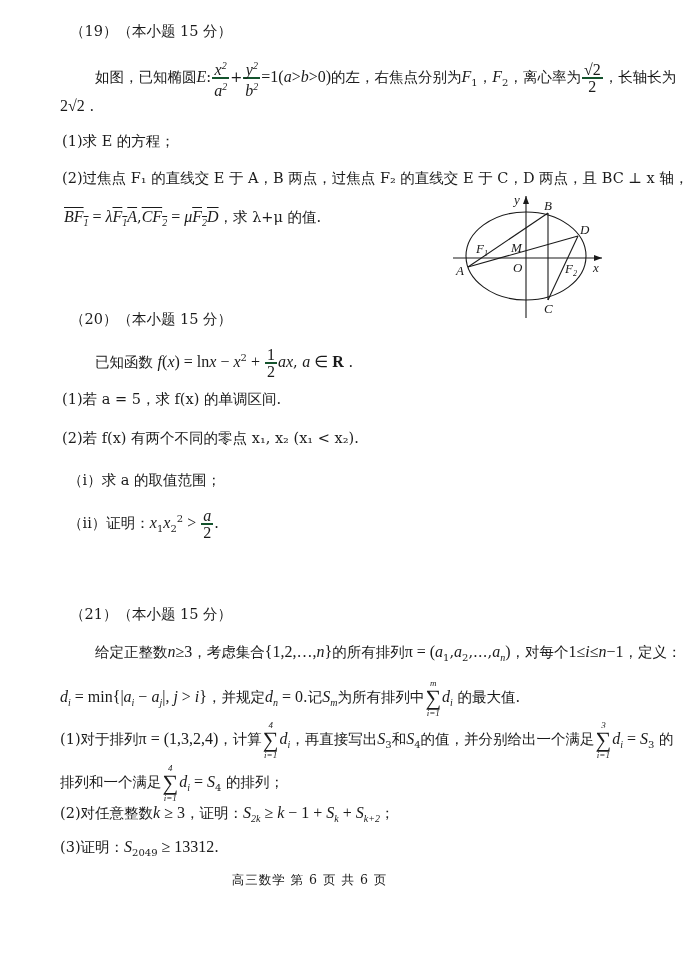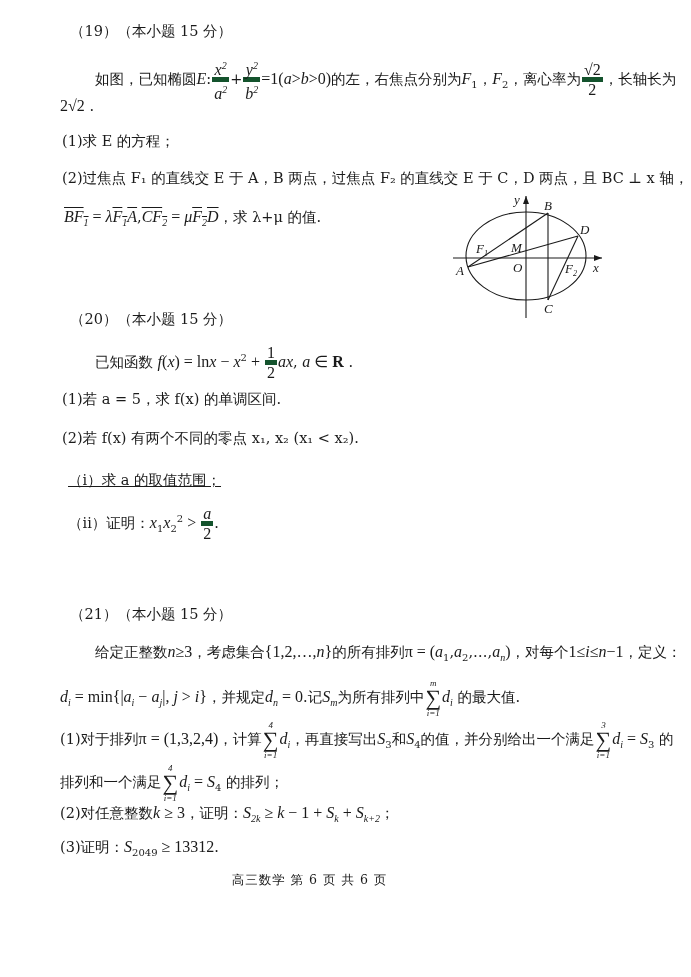--- a/index.html
+++ b/index.html
@@ -4,21 +4,21 @@
 <style>
   html, body { margin: 0; padding: 0; }
   body {
     width: 691px; height: 977px; background: #ffffff; position: relative; overflow: hidden;
     font-family: "DejaVu Serif", "Liberation Serif", serif; color: #1a1a1a;
   }
   .line { position: absolute; white-space: nowrap; font-size: 14.5px; line-height: 20px; }
   .m { font-family: "Liberation Serif", serif; font-style: italic; font-size: 16px; }
   .r { font-family: "Liberation Serif", serif; font-style: normal; font-size: 16px; }
   .frac { display: inline-block; vertical-align: middle; text-align: center; font-family: "Liberation Serif", serif; font-size: 14px; line-height: 15px; margin: 0 1px; }
-  .frac .num { display: block; border-bottom: 5px solid #14532d; padding: 0 2px; }
+  .frac .num { display: block; border-bottom: 2px solid #14532d; padding: 0 2px; }
   .frac .den { display: block; padding: 0 2px; }
   .sum { display: inline-block; vertical-align: middle; text-align: center; font-family: "Liberation Serif", serif; line-height: 10px; margin: 0 1px; }
   .sum .top, .sum .bot { display: block; font-size: 9px; font-style: italic; }
   .sum .sig { display: block; font-size: 22px; line-height: 20px; }
   .ov { text-decoration: overline; }
   sub, sup { font-size: 10px; }
   .bold { font-weight: bold; font-style: normal; }
   .footer { position: absolute; left: 0; width: 619px; text-align: center; font-size: 12.5px; top: 872px; letter-spacing: 1px; }
   svg text { font-family: "Liberation Serif", serif; font-style: italic; }
 </style>
@@ -63,21 +63,21 @@
     <text x="544" y="313">C</text>
   </g>
 </svg>
 
 <div class="line" style="left:70px;top:309px;">（20）（本小题 15 分）</div>
 <div class="line" style="left:95px;top:343px;line-height:30px;">
   <span>已知函数</span> <span class="m">f</span><span class="r">(</span><span class="m">x</span><span class="r">) = ln</span><span class="m">x</span><span class="r"> − </span><span class="m">x</span><sup>2</sup><span class="r"> + </span><span class="frac"><span class="num r">1</span><span class="den r">2</span></span><span class="m">ax</span>, <span class="m">a</span><span class="r"> ∈ </span><span class="r bold">R</span> .
 </div>
 <div class="line" style="left:62px;top:389px;">(1)若 a = 5，求 f(x) 的单调区间.</div>
 <div class="line" style="left:62px;top:428px;">(2)若 f(x) 有两个不同的零点 x₁, x₂ (x₁ &lt; x₂).</div>
-<div class="line" style="left:68px;top:470px;text-decoration:underline;">（i）求 a 的取值范围；</div>
+<div class="line" style="left:68px;top:470px;">（i）求 a 的取值范围；</div>
 <div class="line" style="left:68px;top:504px;line-height:30px;">
   <span>（ii）证明：</span><span class="m">x</span><sub>1</sub><span class="m">x</span><sub>2</sub><sup>2</sup><span class="r"> &gt; </span><span class="frac"><span class="num m">a</span><span class="den r">2</span></span>.
 </div>
 
 <div class="line" style="left:70px;top:604px;">（21）（本小题 15 分）</div>
 <div class="line" style="left:95px;top:642px;">
   <span>给定正整数</span><span class="m">n</span><span class="r">≥3</span><span>，考虑集合</span><span class="r">{1,2,…,</span><span class="m">n</span><span class="r">}</span><span>的所有排列</span><span class="r">π = (</span><span class="m">a</span><sub>1</sub>,<span class="m">a</span><sub>2</sub>,…,<span class="m">a<sub>n</sub></span><span class="r">)</span><span>，对每个</span><span class="r">1≤</span><span class="m">i</span><span class="r">≤</span><span class="m">n</span><span class="r">−1</span><span>，定义：</span>
 </div>
 <div class="line" style="left:60px;top:678px;line-height:32px;">
   <span class="m">d<sub>i</sub></span><span class="r"> = min{|</span><span class="m">a<sub>i</sub></span><span class="r"> − </span><span class="m">a<sub>j</sub></span><span class="r">|, </span><span class="m">j</span><span class="r"> &gt; </span><span class="m">i</span><span class="r">}</span><span>，并规定</span><span class="m">d<sub>n</sub></span><span class="r"> = 0</span><span>.记</span><span class="m">S<sub>m</sub></span><span>为所有排列中</span><span class="sum"><span class="top">m</span><span class="sig">∑</span><span class="bot">i=1</span></span><span class="m">d<sub>i</sub></span> <span>的最大值.</span>

